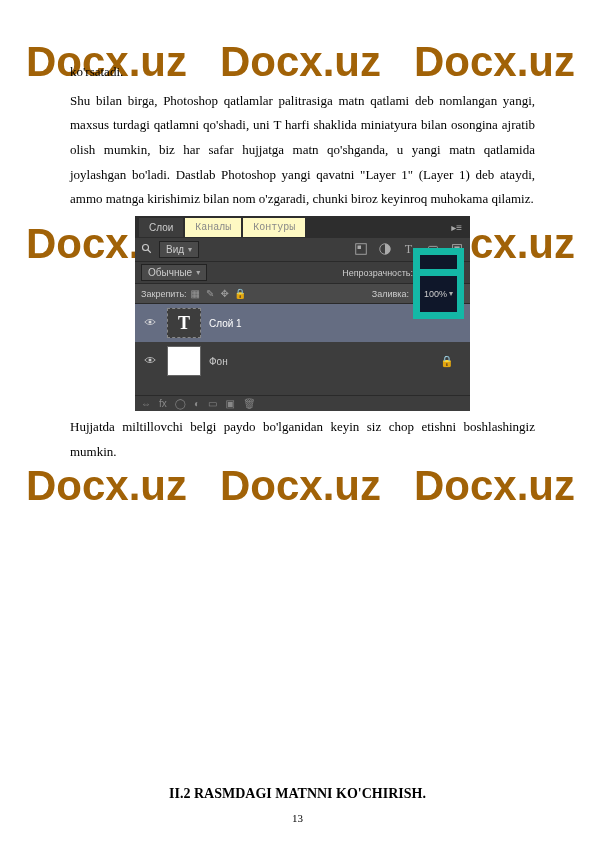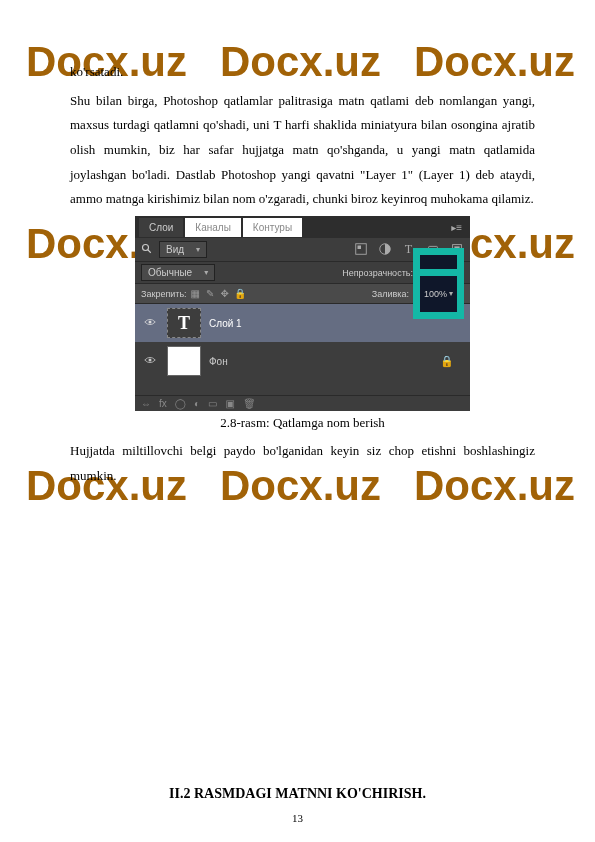--- a/index.html
+++ b/index.html
@@ -61,22 +61,23 @@
       align-items: center;
       padding: 0 4px;
     }
     .tab {
       padding: 4px 10px;
       background: #3d3d3d;
       margin-right: 2px;
       font-size: 10px;
     }
     .tab.inactive {
-      background: #ffffff;
+      background: #fef9c3;
       color: #888;
+      font-family: Liberation Mono, monospace;
     }
     .panel-close {
       margin-left: auto;
       color: #aaa;
       font-size: 10px;
       padding-right: 4px;
     }
     .panel-toolbar {
       display: flex;
       align-items: center;
@@ -84,21 +85,21 @@
       padding: 0 6px;
       gap: 6px;
       border-bottom: 1px solid #2a2a2a;
     }
     .dropdown {
       background: #4a4a4a;
       border: 1px solid #222;
       padding: 2px 6px;
       display: flex;
       align-items: center;
-      gap: 12px;
+      gap: 4px;
       font-size: 10px;
     }
     .toolbar-icons {
       margin-left: auto;
       display: flex;
       gap: 10px;
       align-items: center;
     }
     .toolbar-icons svg {
       width: 14px;
@@ -357,18 +358,17 @@
       <span>⇔</span>
       <span>fx</span>
       <span>◯</span>
       <span>◐</span>
       <span>▭</span>
       <span>▣</span>
       <span>🗑</span>
     </div>
   </div>
 
-  <p class="caption">2.8-rasm: Qatlamga nom berish</p>
   <p class="paragraph">Hujjatda miltillovchi belgi paydo bo'lganidan keyin siz chop etishni boshlashingiz mumkin.</p>
 </div>
 
 <div class="section-heading">II.2  RASMDAGI MATNNI KO'CHIRISH.</div>
 <div class="page-number">13</div>
 
 </body></html>

